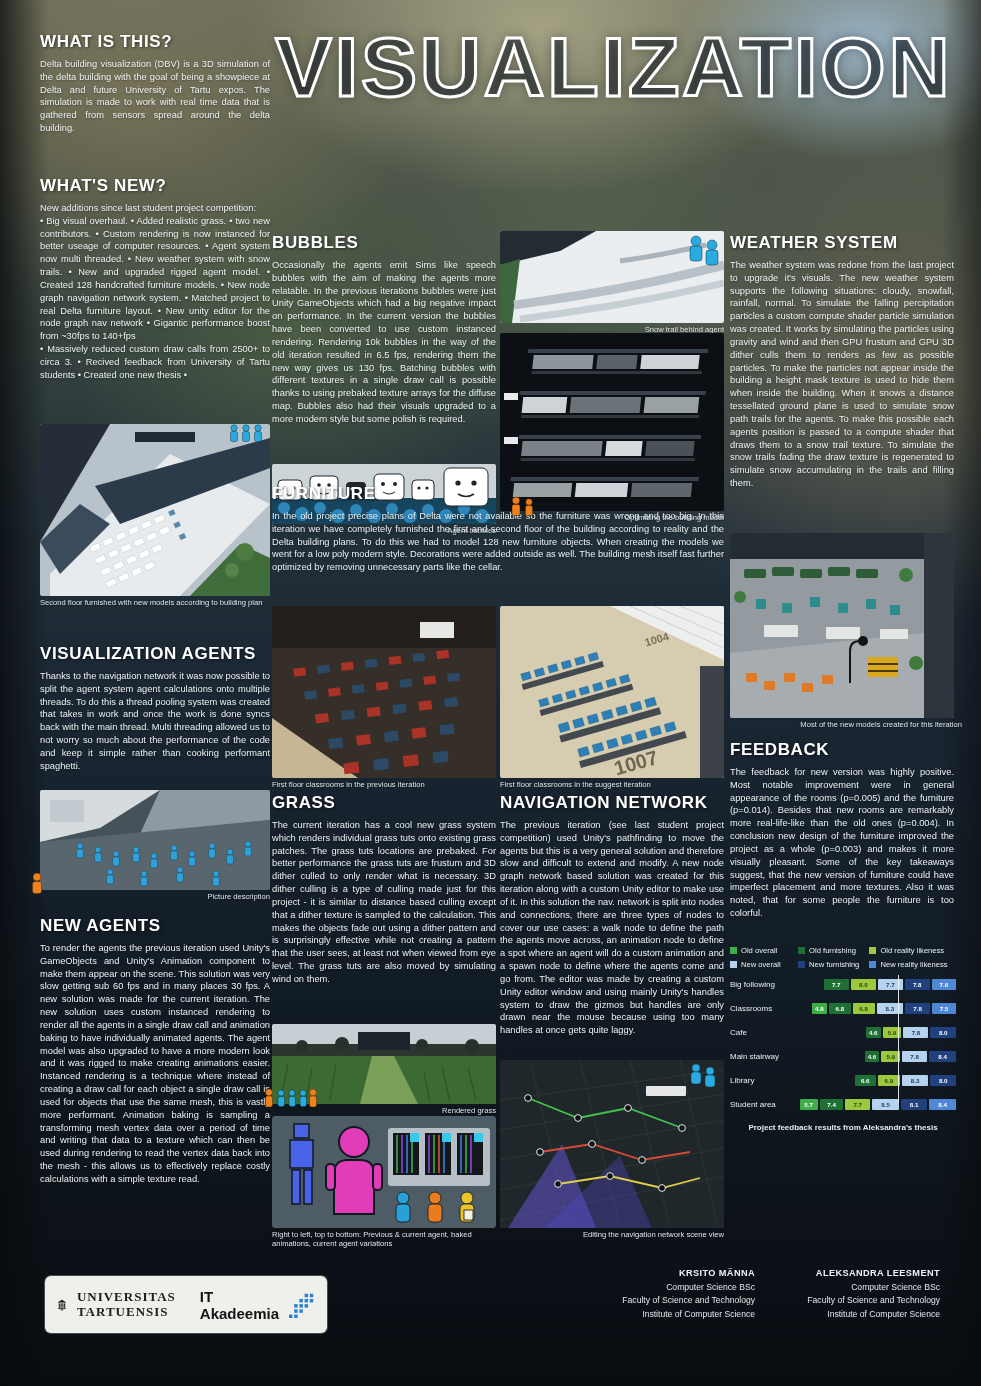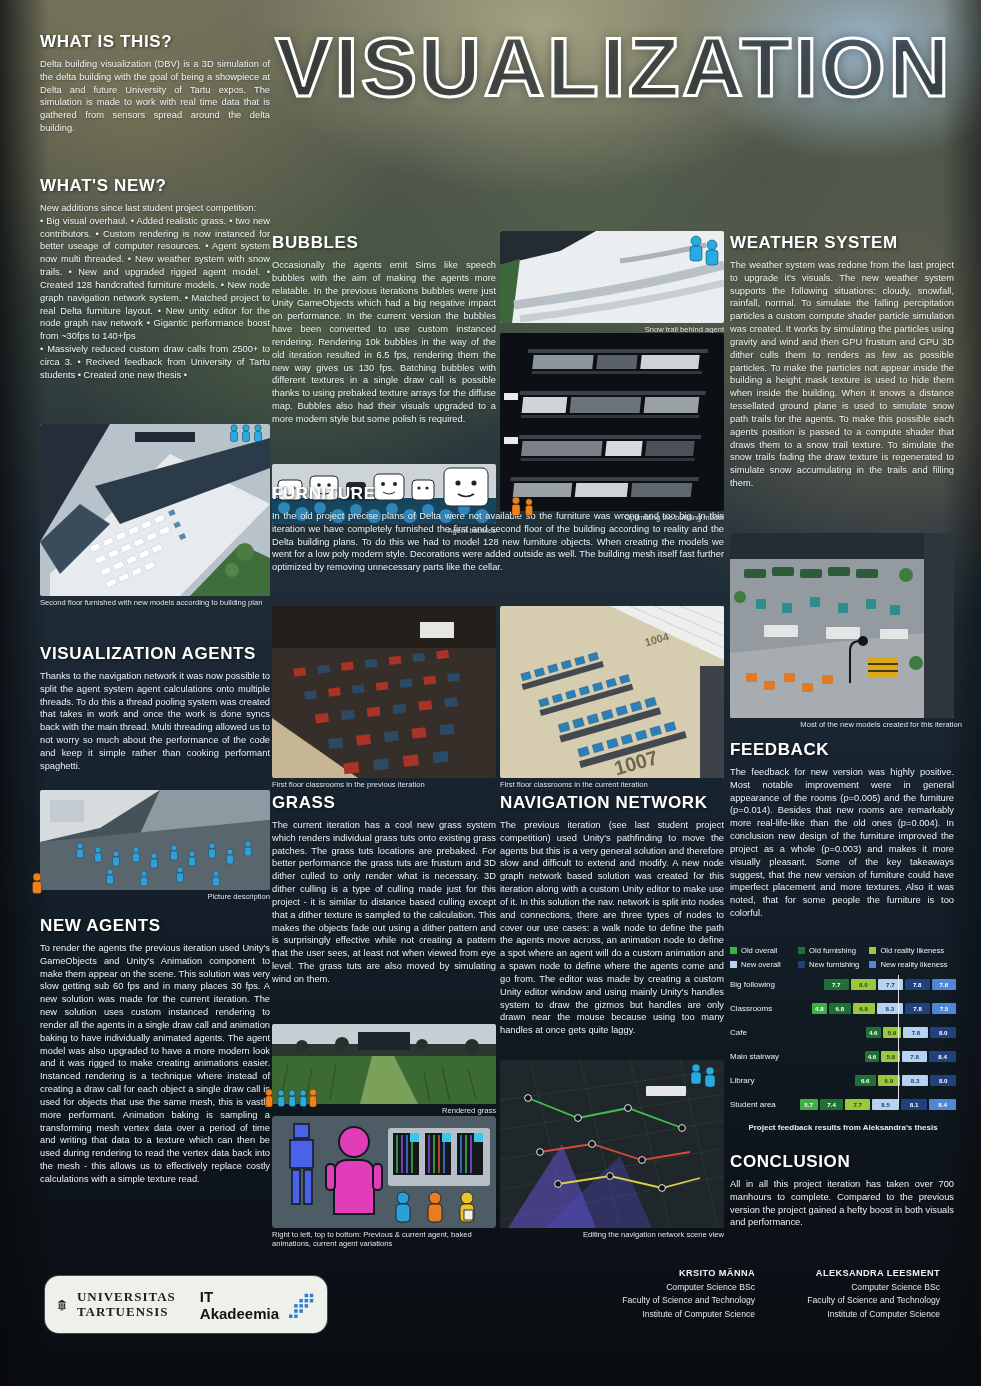--- a/index.html
+++ b/index.html
@@ -53,21 +53,21 @@
   .chart-cat { width:64px; flex:none; font-size:8px; color:#e8eef2; }
   .chart-bars { flex:1; display:flex; justify-content:flex-end; gap:2px; }
   .chart-seg { height:11px; font-size:6.2px; font-weight:bold; display:flex;
       align-items:center; justify-content:center; overflow:hidden; border-radius:1px; }
   .chart-centerline { position:absolute; width:1px; top:-4px; bottom:8px; right:57px;
       background:rgba(255,255,255,0.85); }
   .chart-caption { font-size:8px; font-weight:bold; color:#e4eaee; text-align:center; margin-top:4px; }
 
   
   .logo-box { left:45px; top:1276px; width:282px; height:57px; background:#eef0ec;
-      border-radius:14px; display:flex; align-items:center; padding:6px 12px; gap:10px;
+      border-radius:6px; display:flex; align-items:center; padding:6px 12px; gap:10px;
       box-shadow:0 0 0 1px rgba(255,255,255,0.25); }
   .ut-text { font-family:"Liberation Serif", serif; font-size:13px; letter-spacing:1px;
       color:#1d1d1d; line-height:1.15; font-weight:bold; }
   .itak { display:flex; align-items:center; gap:6px; margin-left:14px; }
   .itak-text { font-size:15px; font-weight:bold; color:#141414; }
   .credit { text-align:right; color:#eef2f5; }
   .credit .name { font-size:9.2px; font-weight:bold; letter-spacing:0.4px; margin-bottom:3px; }
   .credit .line { font-size:8.6px; line-height:1.55; color:#e2e8ec; }
 
   .deco { position:absolute; }
@@ -335,21 +335,21 @@
             <rect x="96" y="132" width="10" height="8"></rect>
             <rect x="111" y="132" width="10" height="8"></rect>
             <rect x="126" y="132" width="10" height="8"></rect>
             <rect x="141" y="132" width="10" height="8"></rect>
             <rect x="156" y="132" width="10" height="8"></rect>
         </g>
         <text x="160" y="52" font-size="11" font-weight="bold" fill="#7a7257">1004</text>
         <text x="96" y="168" font-size="20" font-weight="bold" fill="#6e6650">1007</text>
       </g>
     </svg>
-    <figcaption class="caption cap-center">First floor classrooms in the current iteration</figcaption>
+    <figcaption class="caption cap-center">First floor classrooms in the suggest iteration</figcaption>
   </figure>
 
   <div class="abs section" style="left:272px; top:793px; width:224px;">
     <h2>GRASS</h2>
     <div class="body">The current iteration has a cool new grass system which renders individual grass tuts onto existing grass patches. The grass tuts locations are prebaked. For better performance the grass tuts are frustum and 3D dither culled to only render what is necessary. 3D dither culling is a type of culling made just for this project - it is similar to distance based culling except that a dither texture is sampled to the calculation. This makes the objects fade out using a dither pattern and is surprisingly effective while not creating a pattern that the user sees, at least not when viewed from eye level. The grass tuts are also moved by simulating wind on them.</div>
   </div>
 
   <figure class="abs" style="left:272px; top:1024px; width:224px;">
     <svg width="224" height="80" viewBox="0 0 224 80">
       <rect width="224" height="80" fill="#c6cfd4"></rect>
@@ -674,24 +674,20 @@
             <div class="chart-seg" style="width: 24.64px; background: rgb(156, 200, 62); color: rgb(44, 67, 18);">7.7</div>
             <div class="chart-seg" style="width: 27.2px; background: rgb(181, 211, 239); color: rgb(29, 61, 110);">8.5</div>
             <div class="chart-seg" style="width: 25.92px; background: rgb(32, 64, 126); color: rgb(255, 255, 255);">8.1</div>
             <div class="chart-seg" style="width: 26.88px; background: rgb(79, 134, 214); color: rgb(255, 255, 255);">8.4</div>
           </div>
         </div>
       </div>
     <div class="chart-caption">Project feedback results from Aleksandra's thesis</div>
   </div>
 
-  <div class="abs section" style="left:730px; top:1152px; width:224px;">
-    <h2>CONCLUSION</h2>
-    <div class="body">All in all this project iteration has taken over 700 manhours to complete. Compared to the previous version the project gained a hefty boost in both visuals and performance.</div>
-  </div>
 
   <div class="deco" style="left:228px; top:424px;">
     <svg width="38" height="20" viewBox="0 0 38 20">
         <g fill="#29abe2" stroke="#0e3240" stroke-width="0.5">
       <circle cx="6" cy="4" r="3.2"></circle>
           <rect x="2.5" y="7.5" width="7" height="10" rx="2"></rect>
       <circle cx="18" cy="4" r="3.2"></circle>
           <rect x="14.5" y="7.5" width="7" height="10" rx="2"></rect>
       <circle cx="30" cy="4" r="3.2"></circle>
           <rect x="26.5" y="7.5" width="7" height="10" rx="2"></rect>

